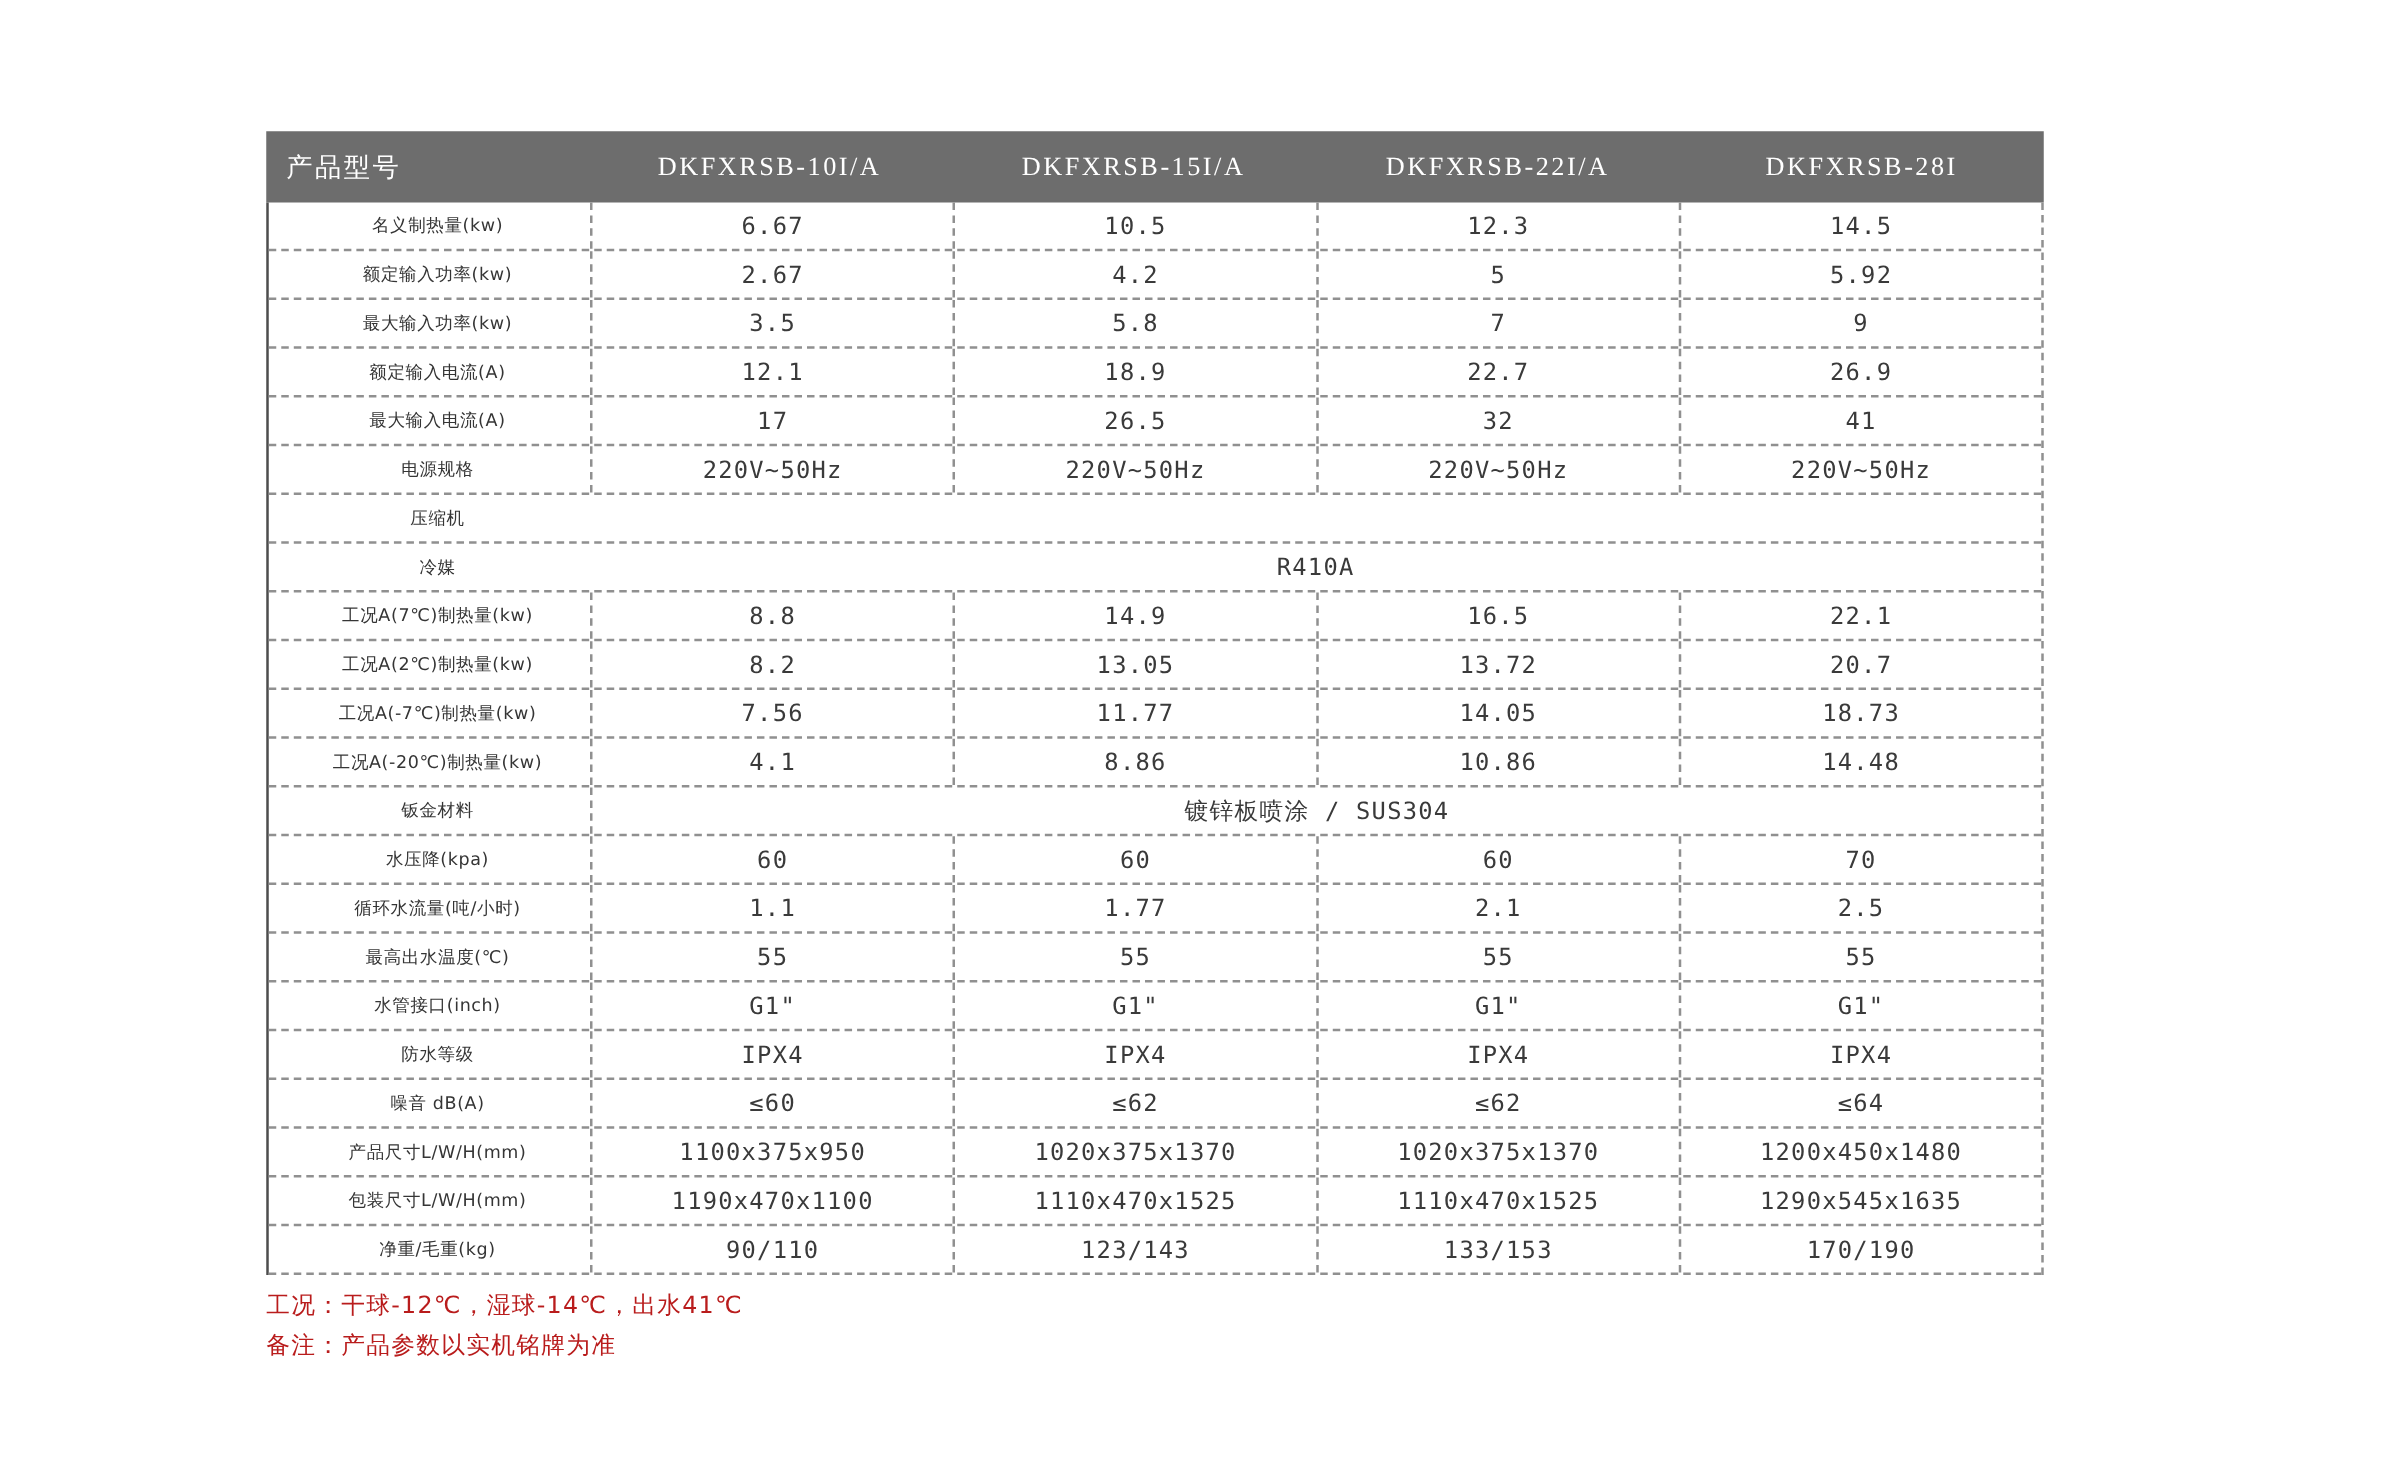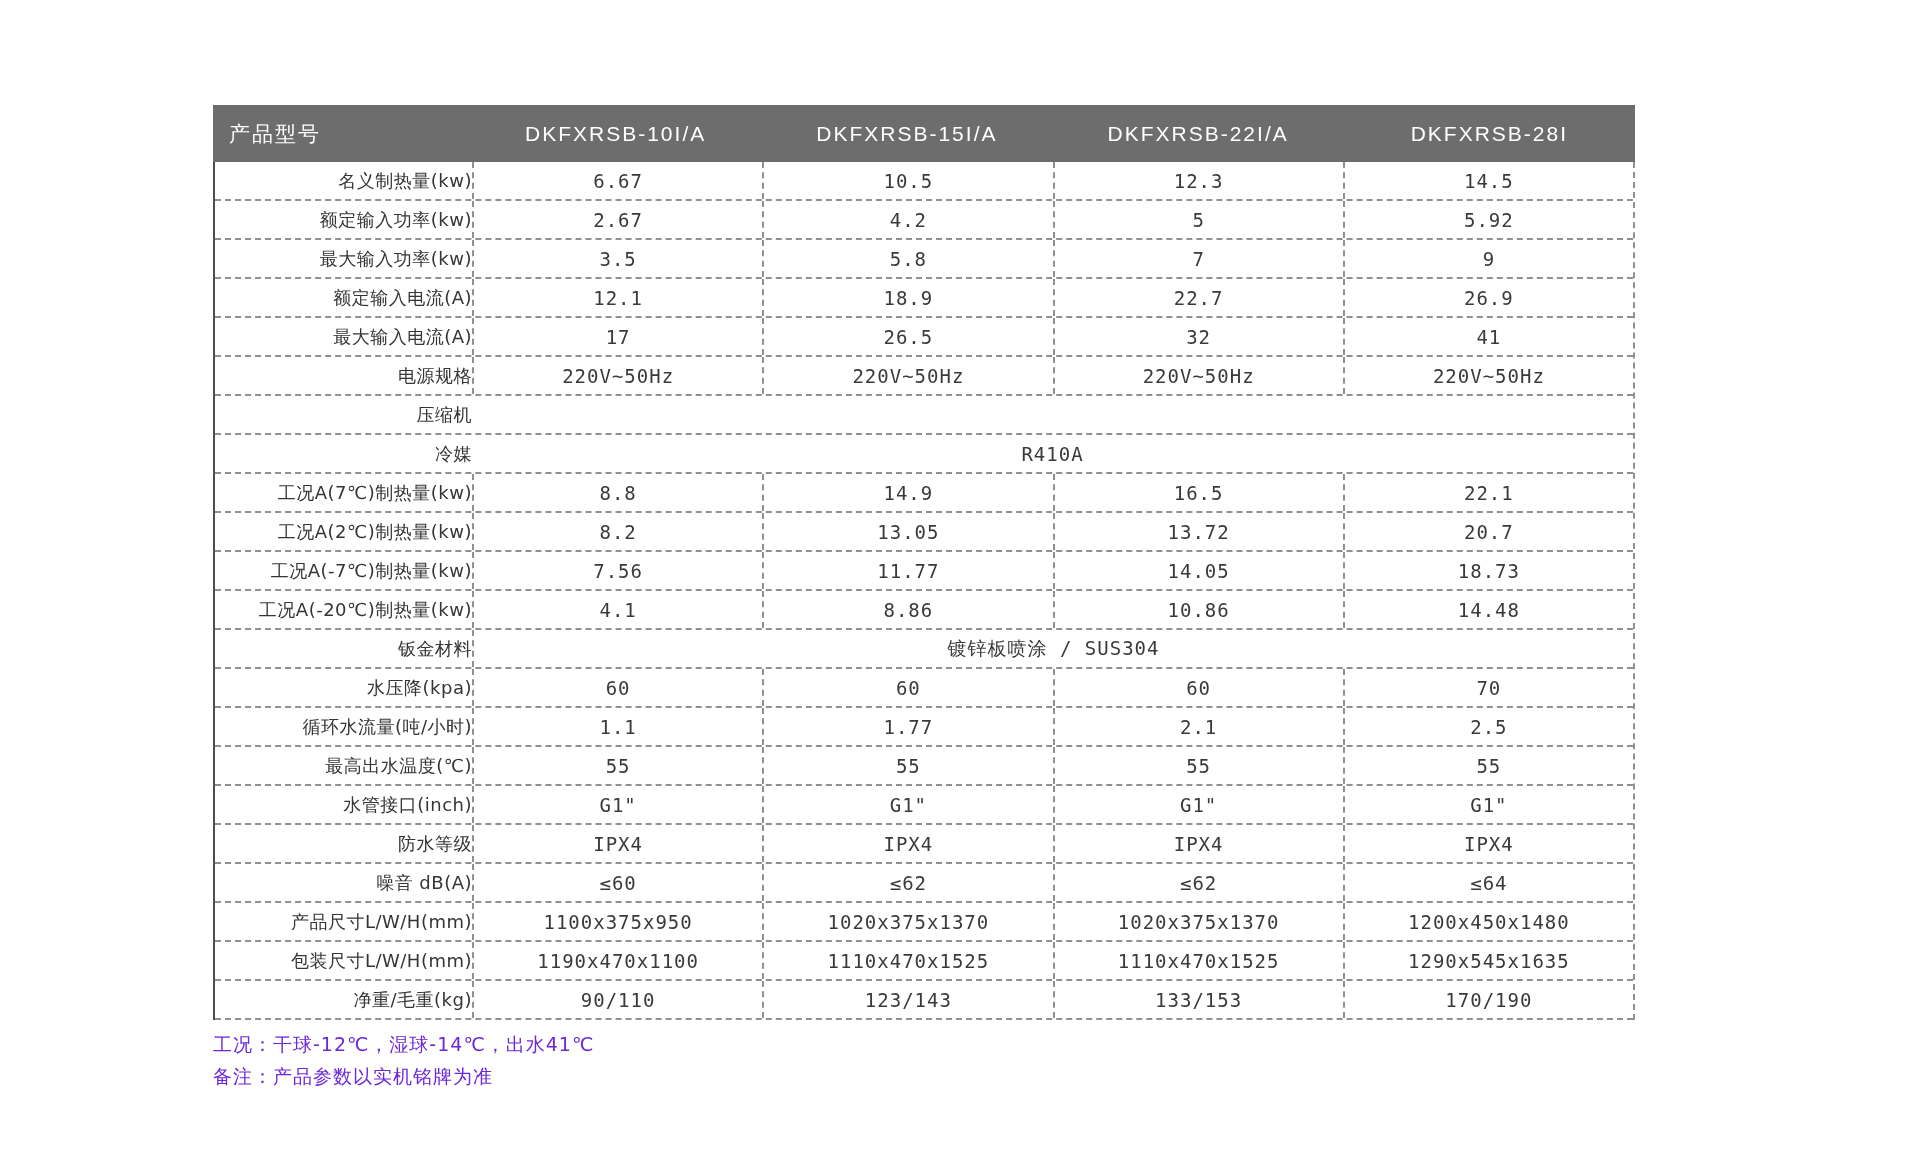--- a/index.html
+++ b/index.html
@@ -11,51 +11,51 @@
 
   .thead {
     display:grid;
     grid-template-columns:257px 1fr 1fr 1fr 1fr;
     height:57px; align-items:center;
     background:var(--header-bg,#6d6d6d);
     color:var(--header-text,#ffffff);
     font-size:21px; letter-spacing:2px;
   }
   .thead .hlabel { padding-left:16px; text-align:left; font-family:Liberation Mono, monospace; }
-  .thead .hmodel { text-align:center; font-family:Liberation Sans, sans-serif; }
+  .thead .hmodel { text-align:center; font-family:Liberation Serif, serif; }
 
   .tbody { border-left:2px solid #4d4d4d; border-right:2px dashed var(--line,#909090); }
 
   .row {
     display:grid;
     grid-template-columns:257px 1fr 1fr 1fr 1fr;
     height:39px; align-items:center;
     border-bottom:2px dashed var(--line,#909090);
     color:var(--body-text,#3d3d3d);
   }
   .row.span-row { grid-template-columns:257px 1fr; }
 
   .cell { overflow:hidden; white-space:nowrap; }
   .cell.label {
-    padding-left:13px; text-align:right;
-    font-size:18px; letter-spacing:0.5px;
+    padding-left:13px; text-align:center;
+    font-size:14px; letter-spacing:0.5px;
     color:#353535;
   }
   .cell.value {
     text-align:center; font-size:19px;
     font-family:"DejaVu Sans Mono","DejaVu Sans",monospace;
     color:#3a3a3a; letter-spacing:1px;
   }
   .cell.value.divided { border-left:2px dashed var(--line,#909090); height:100%;
     display:flex; align-items:center; justify-content:center; }
   .cell.value.span-value { border-left:none; }
   .row.with-divider .cell.value.span-value { border-left:2px dashed var(--line,#909090);
     height:100%; display:flex; align-items:center; justify-content:center; }
 
-  .notes { position:absolute; left:213px; top:1028px; color:#6d28d9;
+  .notes { position:absolute; left:213px; top:1028px; color:#b91c1c;
            font-size:19px; letter-spacing:1px; line-height:32px; }
 </style>
 </head>
 <body>
 
 <div class="page">
 
   <div class="spec-table">
     <div class="thead">
       <div class="hlabel">产品型号</div>

